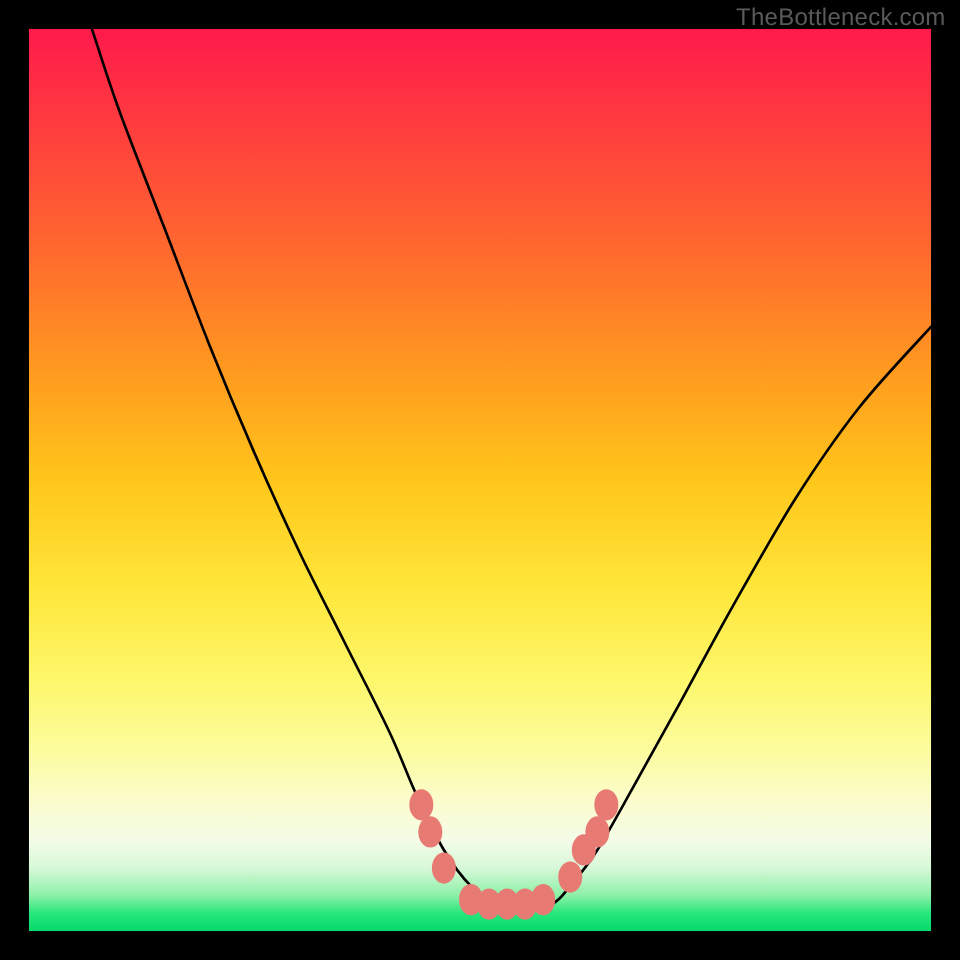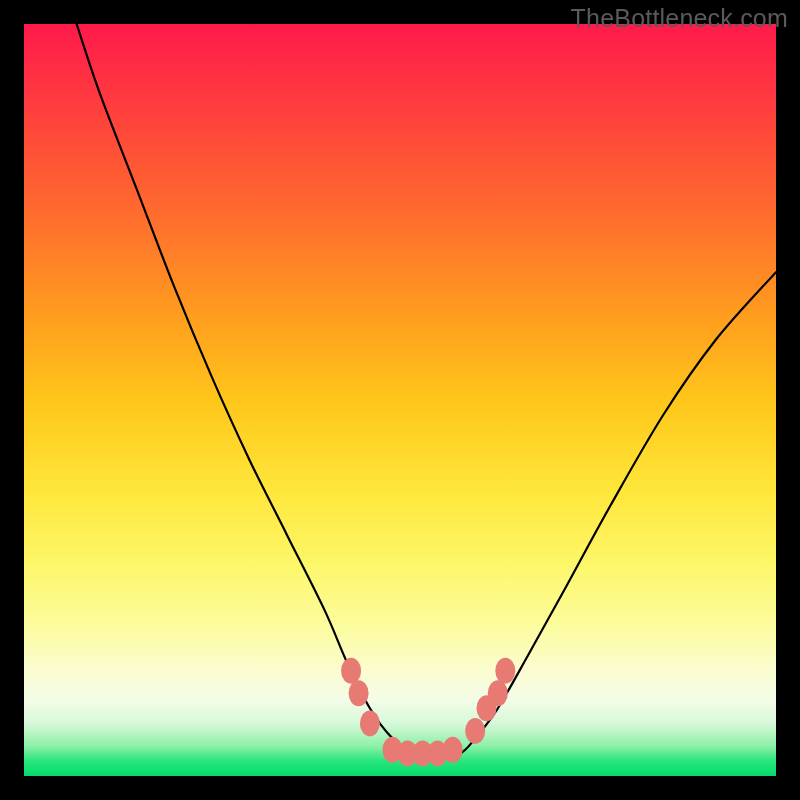--- a/index.html
+++ b/index.html
@@ -44,21 +44,21 @@
       #8ef0a8 96%,
       #28e67c 98%,
       #05d96b 100%
     );
   }
   .watermark {
     position: absolute;
     top: 4px;
     right: 12px;
     color: #5a5a5a;
-    font-size: 25px;
+    font-size: 20px;
     font-weight: 500;
     letter-spacing: 0.2px;
     user-select: none;
   }
   svg.curve {
     position: absolute;
     inset: 0;
     width: 752px;
     height: 752px;
   }

